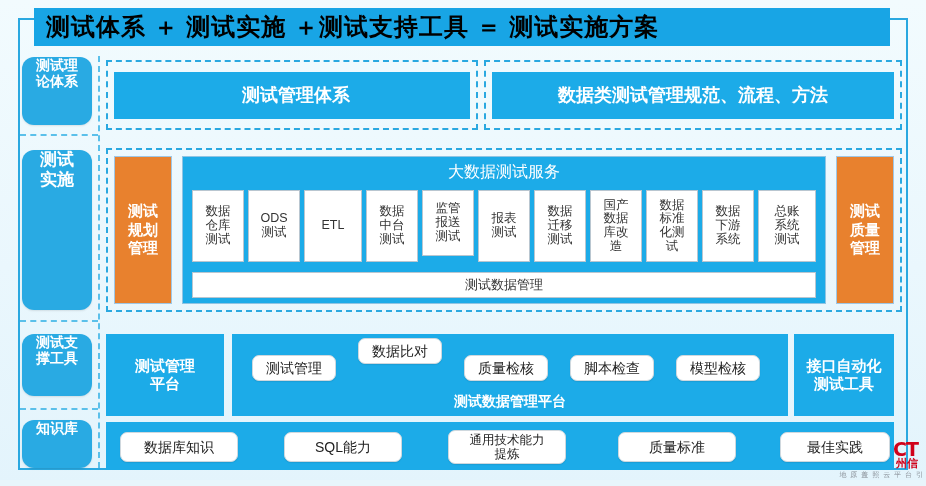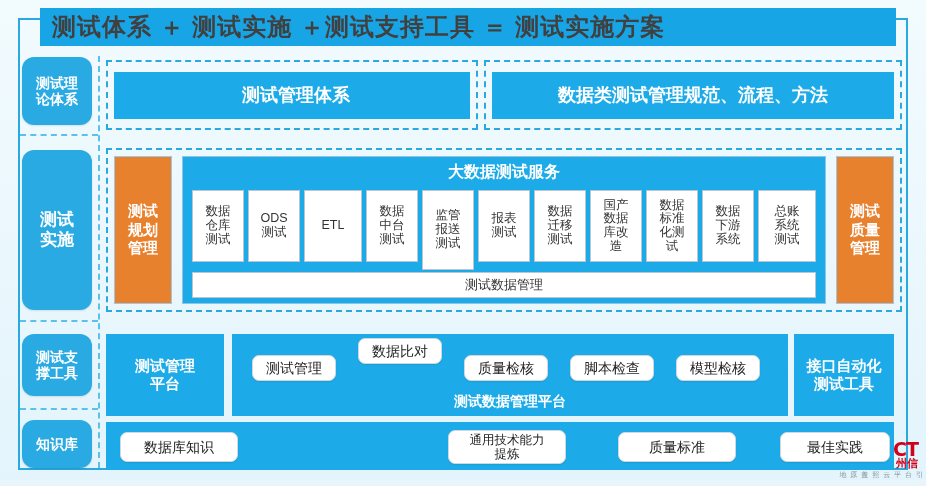--- a/index.html
+++ b/index.html
@@ -27,44 +27,44 @@
     top: 18px;
     width: 890px;
     height: 452px;
     border: 2px solid #2aa8e0;
     box-sizing: border-box;
     background: transparent;
   }
   
   #title-banner {
     position: absolute;
-    left: 40px;
+    left: 34px;
     top: 8px;
     width: 856px;
     height: 38px;
     background: #18a5e5;
-    color: #404040;
+    color: #000000;
     font-weight: bold;
     font-size: 24px;
     letter-spacing: 1px;
     display: flex;
     align-items: center;
     padding-left: 12px;
     box-sizing: border-box;
     z-index: 5;
   }
 
   
   .pill {
     position: absolute;
     background: #29aae3;
     color: #ffffff;
     border-radius: 12px;
     display: flex;
-    align-items: center;
+    align-items: flex-start;
     justify-content: center;
     text-align: center;
     font-weight: bold;
     line-height: 1.15;
     box-shadow: 0 1px 2px rgba(0,0,0,0.10);
     box-sizing: border-box;
     white-space: pre-line;
   }
 
   
@@ -134,21 +134,21 @@
     text-align: center;
     box-sizing: border-box;
     white-space: pre-line;
     line-height: 1.15;
     font-size: 14px;
     box-shadow: 0 1px 1px rgba(0,0,0,0.08);
   }
   .panel-title {
     position: absolute;
     color: #ffffff;
-    font-weight: bold;
+    font-weight: normal;
     font-size: 15px;
     text-align: center;
     display: flex;
     align-items: center;
     justify-content: center;
   }
 
   
   #watermark {
     position: absolute;
@@ -266,21 +266,21 @@
 测试</span>
   </div>
   <div class="white-cell" style="left:304px; top:190px; width:58px; height:72px;">
     <span>ETL</span>
   </div>
   <div class="white-cell" style="left:366px; top:190px; width:52px; height:72px;">
     <span>数据
 中台
 测试</span>
   </div>
-  <div class="white-cell" style="left:422px; top:190px; width:52px; height:80px;">
+  <div class="white-cell" style="left:422px; top:190px; width:52px; height:66px;">
     <span>监管
 报送
 测试</span>
   </div>
   <div class="white-cell" style="left:478px; top:190px; width:52px; height:72px;">
     <span>报表
 测试</span>
   </div>
   <div class="white-cell" style="left:534px; top:190px; width:52px; height:72px;">
     <span>数据
@@ -344,20 +344,23 @@
   <div class="blue-box" style="left:794px; top:334px; width:100px; height:82px; font-size:15px;">
     <span>接口自动化
 测试工具</span>
   </div>
 
   <div style="position:absolute; left:106px; top:422px; width:788px; height:48px; background:#1cabe8; box-sizing:border-box;"></div>
 
   <div class="round-chip" style="left:120px; top:432px; width:118px; height:30px;">
     <span>数据库知识</span>
   </div>
+  <div class="round-chip" style="left:284px; top:432px; width:118px; height:30px;">
+    <span>SQL能力</span>
+  </div>
   <div class="round-chip" style="left:448px; top:430px; width:118px; height:34px; font-size:12.5px;">
     <span>通用技术能力
 提炼</span>
   </div>
   <div class="round-chip" style="left:618px; top:432px; width:118px; height:30px;">
     <span>质量标准</span>
   </div>
   <div class="round-chip" style="left:780px; top:432px; width:110px; height:30px;">
     <span>最佳实践</span>
   </div>

